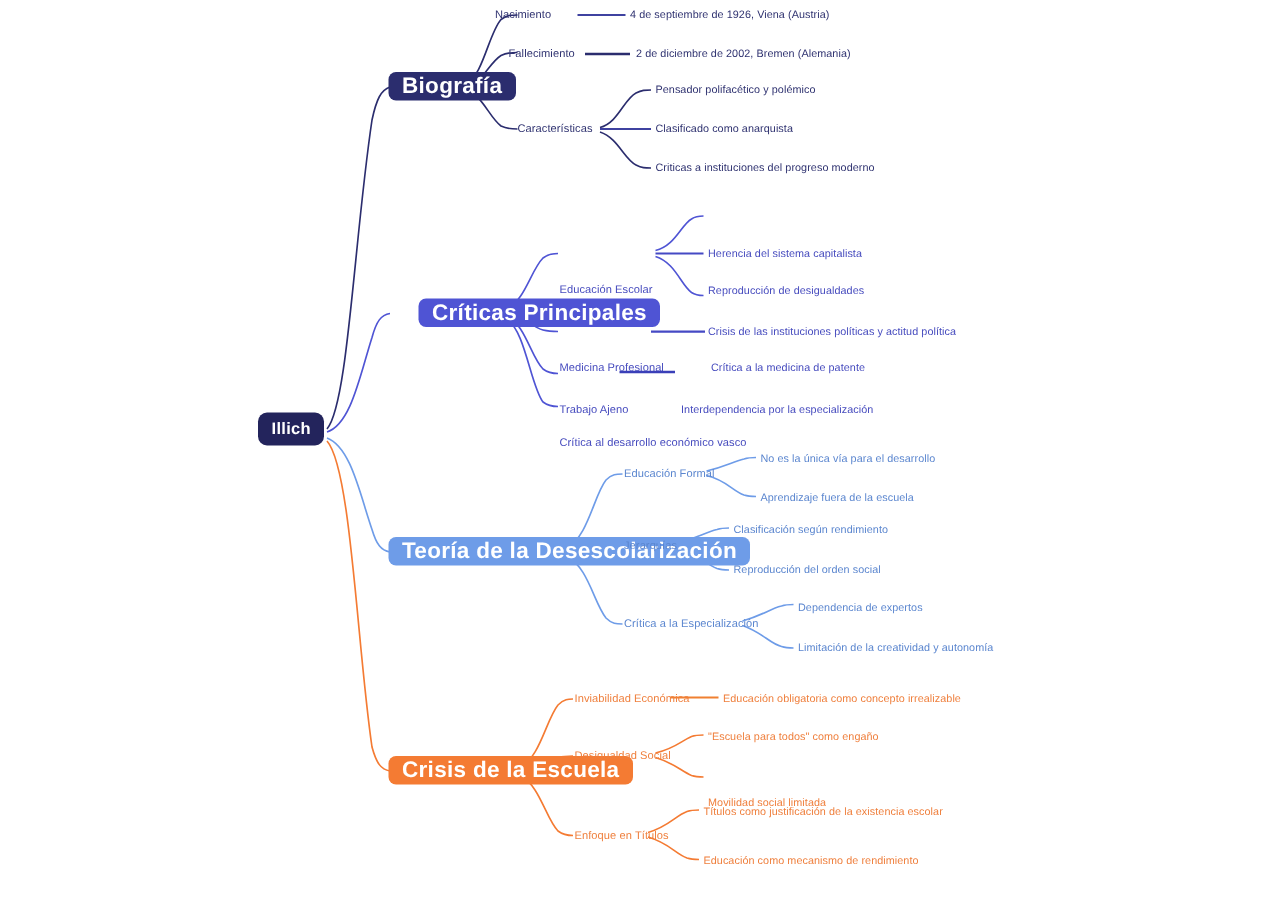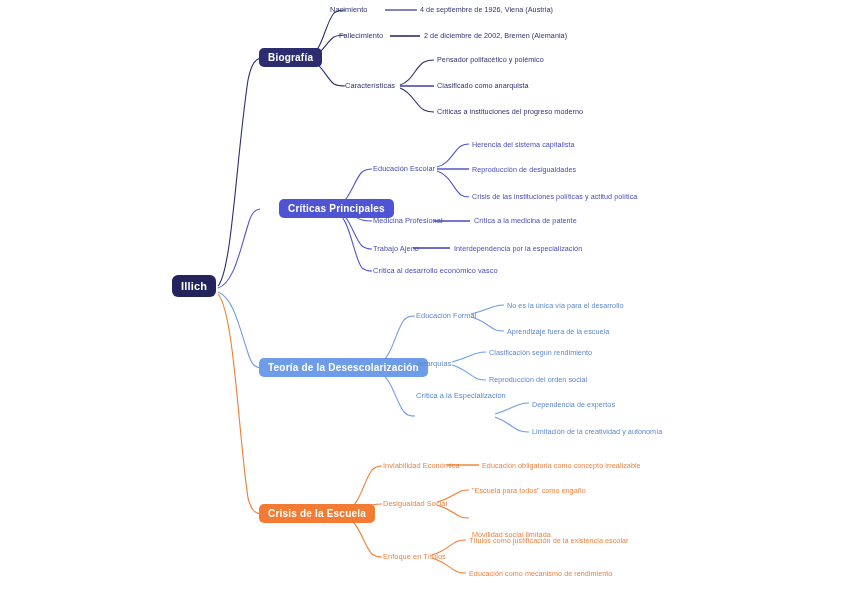--- a/index.html
+++ b/index.html
@@ -26,21 +26,21 @@
     width: 848px;
     height: 599px;
     pointer-events: none;
   }
   .node {
     position: absolute;
     box-sizing: border-box;
     border-radius: 5px;
     color: #ffffff;
     font-weight: bold;
-    font-size: 10px;
+    font-size: 15px;
     letter-spacing: .2px;
     display: flex;
     align-items: center;
     justify-content: center;
     white-space: nowrap;
     padding: 0 9px;
     height: 19px;
     line-height: 19px;
   }
   .node.root {
@@ -55,21 +55,21 @@
   .node.orange { background: #f47b33; }
 
   .label {
     position: absolute;
     white-space: nowrap;
     font-size: 7.4px;
     line-height: 10px;
     letter-spacing: .05px;
   }
   .label.navy   { color: #2f3270; }
-  .label.indigo { color: #464bbe; }
+  .label.indigo { color: #464bbe; margin-top: 24px; }
   .label.blue   { color: #5b86cf; }
   .label.orange { color: #ef7f3c; }
   .label.lvl3 { font-size: 7.2px; }
 </style>
 </head>
 <body>
 
 <div id="mindmap">
 
   <svg class="edges" viewBox="0 0 848 599" xmlns="http://www.w3.org/2000/svg">
@@ -176,21 +176,21 @@
   </div>
 
   <div class="label blue" style="left:416px; top:311px;">Educación Formal</div>
   <div class="label blue lvl3" style="left:507px; top:301px;">No es la única vía para el desarrollo</div>
   <div class="label blue lvl3" style="left:507px; top:327px;">Aprendizaje fuera de la escuela</div>
 
   <div class="label blue" style="left:416px; top:359px;">Jerarquías</div>
   <div class="label blue lvl3" style="left:489px; top:348px;">Clasificación según rendimiento</div>
   <div class="label blue lvl3" style="left:489px; top:375px;">Reproducción del orden social</div>
 
-  <div class="label blue" style="left:416px; top:391px;">Crítica a la Especialización</div>
+  <div class="label blue" style="left:416px; top:411px;">Crítica a la Especialización</div>
   <div class="label blue lvl3" style="left:532px; top:400px;">Dependencia de expertos</div>
   <div class="label blue lvl3" style="left:532px; top:427px;">Limitación de la creatividad y autonomía</div>
 
   <div class="node orange" style="left:259px; top:504px;">
     <span>Crisis de la Escuela</span>
   </div>
 
   <div class="label orange" style="left:383px; top:461px;">Inviabilidad Económica</div>
   <div class="label orange lvl3" style="left:482px; top:461px;">Educación obligatoria como concepto irrealizable</div>
 

